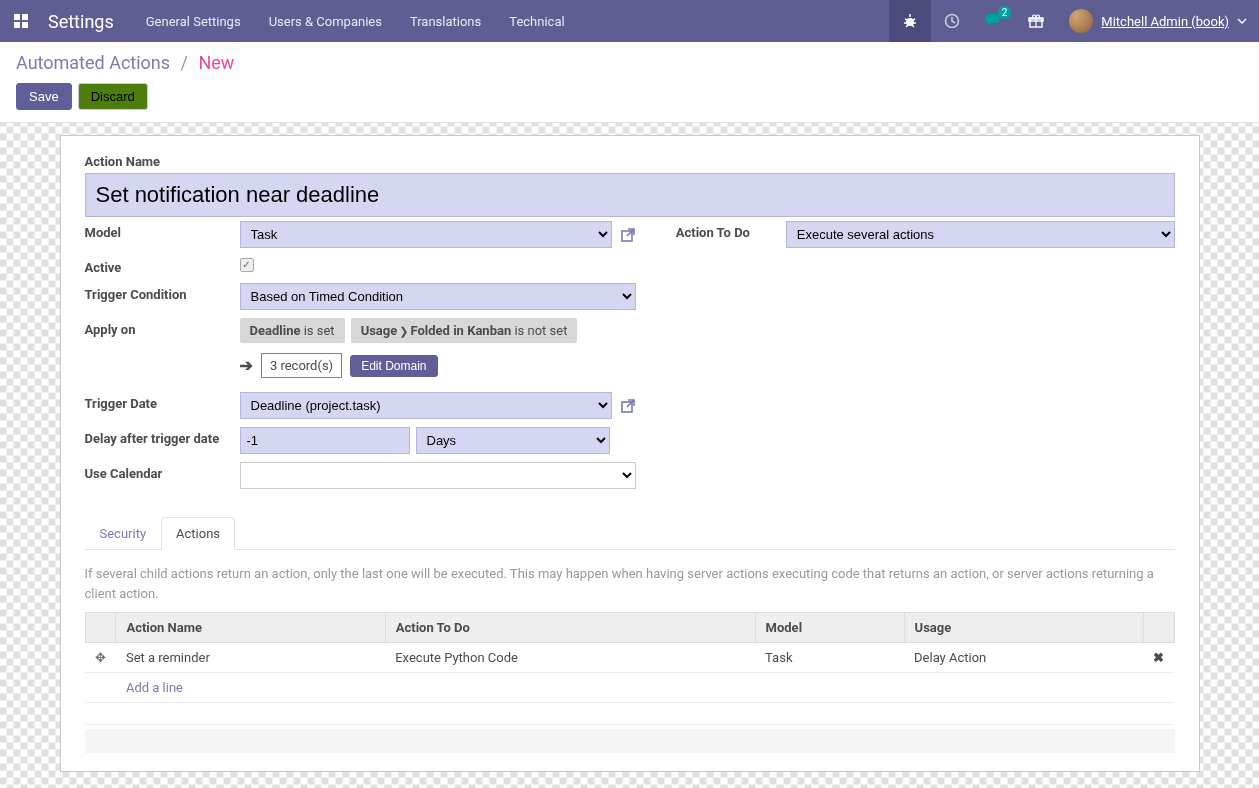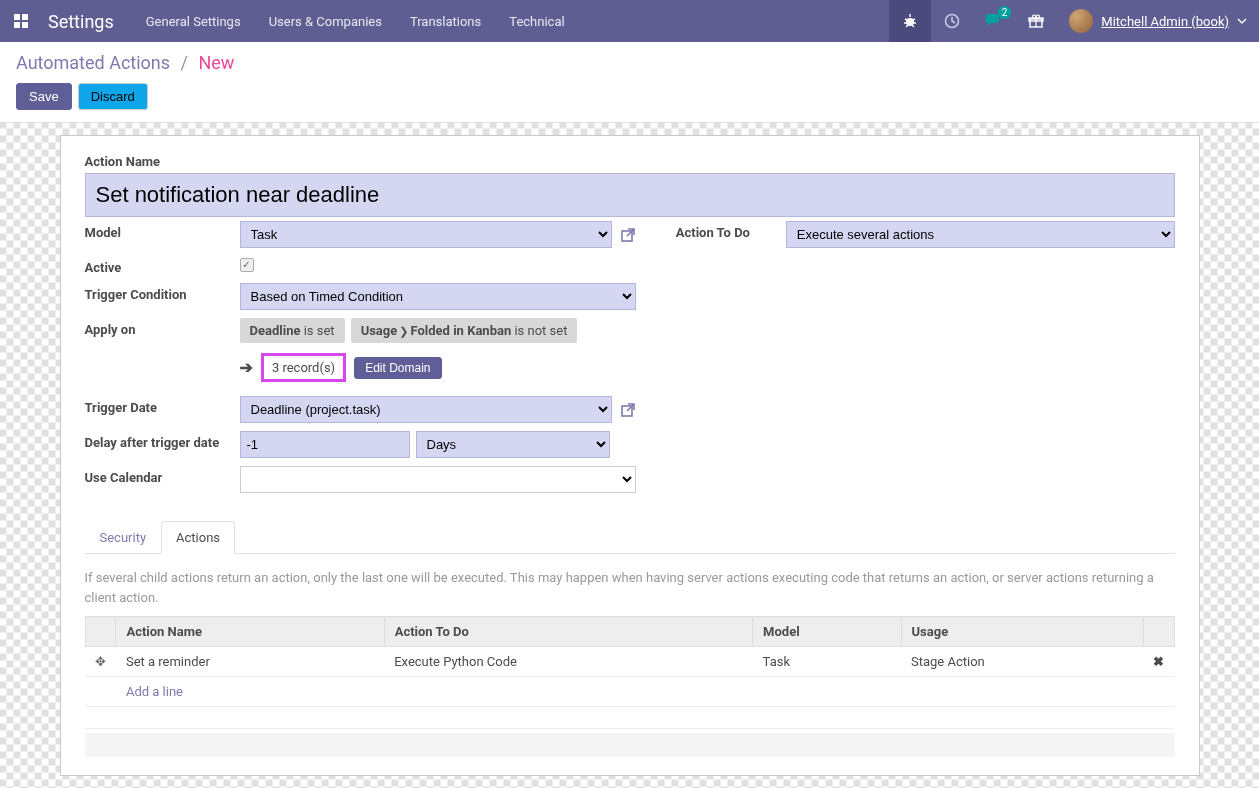--- a/index.html
+++ b/index.html
@@ -18,21 +18,21 @@
 .nav-user { display:flex; align-items:center; padding:0 12px; cursor:pointer; gap:8px;text-decoration:underline; }
 .avatar { width:24px; height:24px; border-radius:50%; background: radial-gradient(circle at 30% 30%, #d4a574, #8b6239); }
 
 
 .control-panel { padding: 10px 16px 12px; border-bottom:1px solid #dee2e6; }
 .breadcrumb { font-size:18px; margin-bottom:10px; }
 .breadcrumb a { color:#7c7bad; text-decoration:none; }
 .breadcrumb .sep { color:#999; margin:0 6px; }
 .breadcrumb .current { color:#ec4899; }
 .cp-buttons { display:flex; gap:6px; }
-.btn { padding:5px 12px; border:1px solid #ccc; background:#0ea5e9; cursor:pointer; font-size:13px; border-radius:3px; }
+.btn { padding:5px 12px; border:1px solid #ccc; background:#4d7c0f; cursor:pointer; font-size:13px; border-radius:3px; }
 .btn.primary { background:#5f5e97; border-color:#5f5e97; color:#fff; }
 .btn.sm { padding:3px 10px; font-size:12px; }
 
 
 .form-wrap { background: repeating-conic-gradient(#e0e0e0 0% 25%, #fff 0% 50%) 50% / 14px 14px; padding: 12px 0 30px; min-height: calc(100vh - 130px); }
 .form-sheet { background:#fff; max-width:1140px; margin:0 auto; border:1px solid #c8c8d3; padding: 18px 24px; }
 
 .field-label { font-weight:700; color:#4c4c4c; font-size:13px; }
 .field-label.title-label { margin-bottom:4px; display:block; }
 
@@ -56,21 +56,21 @@
 
 .domain-text { font-size:13px; margin-bottom:6px; }
 .domain-text b { font-weight:700; }
 .domain-chips { display:flex; gap:6px; margin-bottom:10px; }
 .chip { background:#d8d8d8; padding:5px 10px; font-size:13px; border-radius:2px; }
 .chip b { font-weight:700; }
 .chip .arrow { font-size:11px; margin:0 2px; }
 
 .domain-footer { display:flex; align-items:center; gap:8px; }
 .arrow-icon { font-weight:700; font-size:16px; }
-.rec-count { border:3px solid #d946ef; padding:4px 8px; background:#fff; font-size:13px; }
+.rec-count { border:1px solid #d946ef; padding:4px 8px; background:#fff; font-size:13px; }
 
 
 .tabs { display:flex; border-bottom:1px solid #dee2e6; margin-top:20px; }
 .tab { padding:8px 14px; cursor:pointer; color:#7c7bad; border:1px solid transparent; margin-bottom:-1px; }
 .tab.active { background:#fff; border:1px solid #dee2e6; border-bottom-color:#fff; color:#4c4c4c; border-radius:4px 4px 0 0; }
 
 .tab-content { padding-top:14px; }
 .hint { color:#999; font-size:13px; margin-bottom:9px; line-height:1.5; }
 
 table.list { width:100%; border-collapse:collapse; }
@@ -259,21 +259,21 @@
             <th>Usage</th>
             <th style="width:30px"></th>
           </tr>
         </thead>
         <tbody>
           <tr>
             <td class="drag-handle">✥</td>
             <td>Set a reminder</td>
             <td>Execute Python Code</td>
             <td>Task</td>
-            <td>Stage Action</td>
+            <td>Delay Action</td>
             <td class="del-x">✖</td>
           </tr>
           <tr class="addline">
             <td></td>
             <td colspan="5">Add a line</td>
           </tr>
           <tr>
               <td colspan="6" style="height:22px"></td>
             </tr>
         </tbody>

